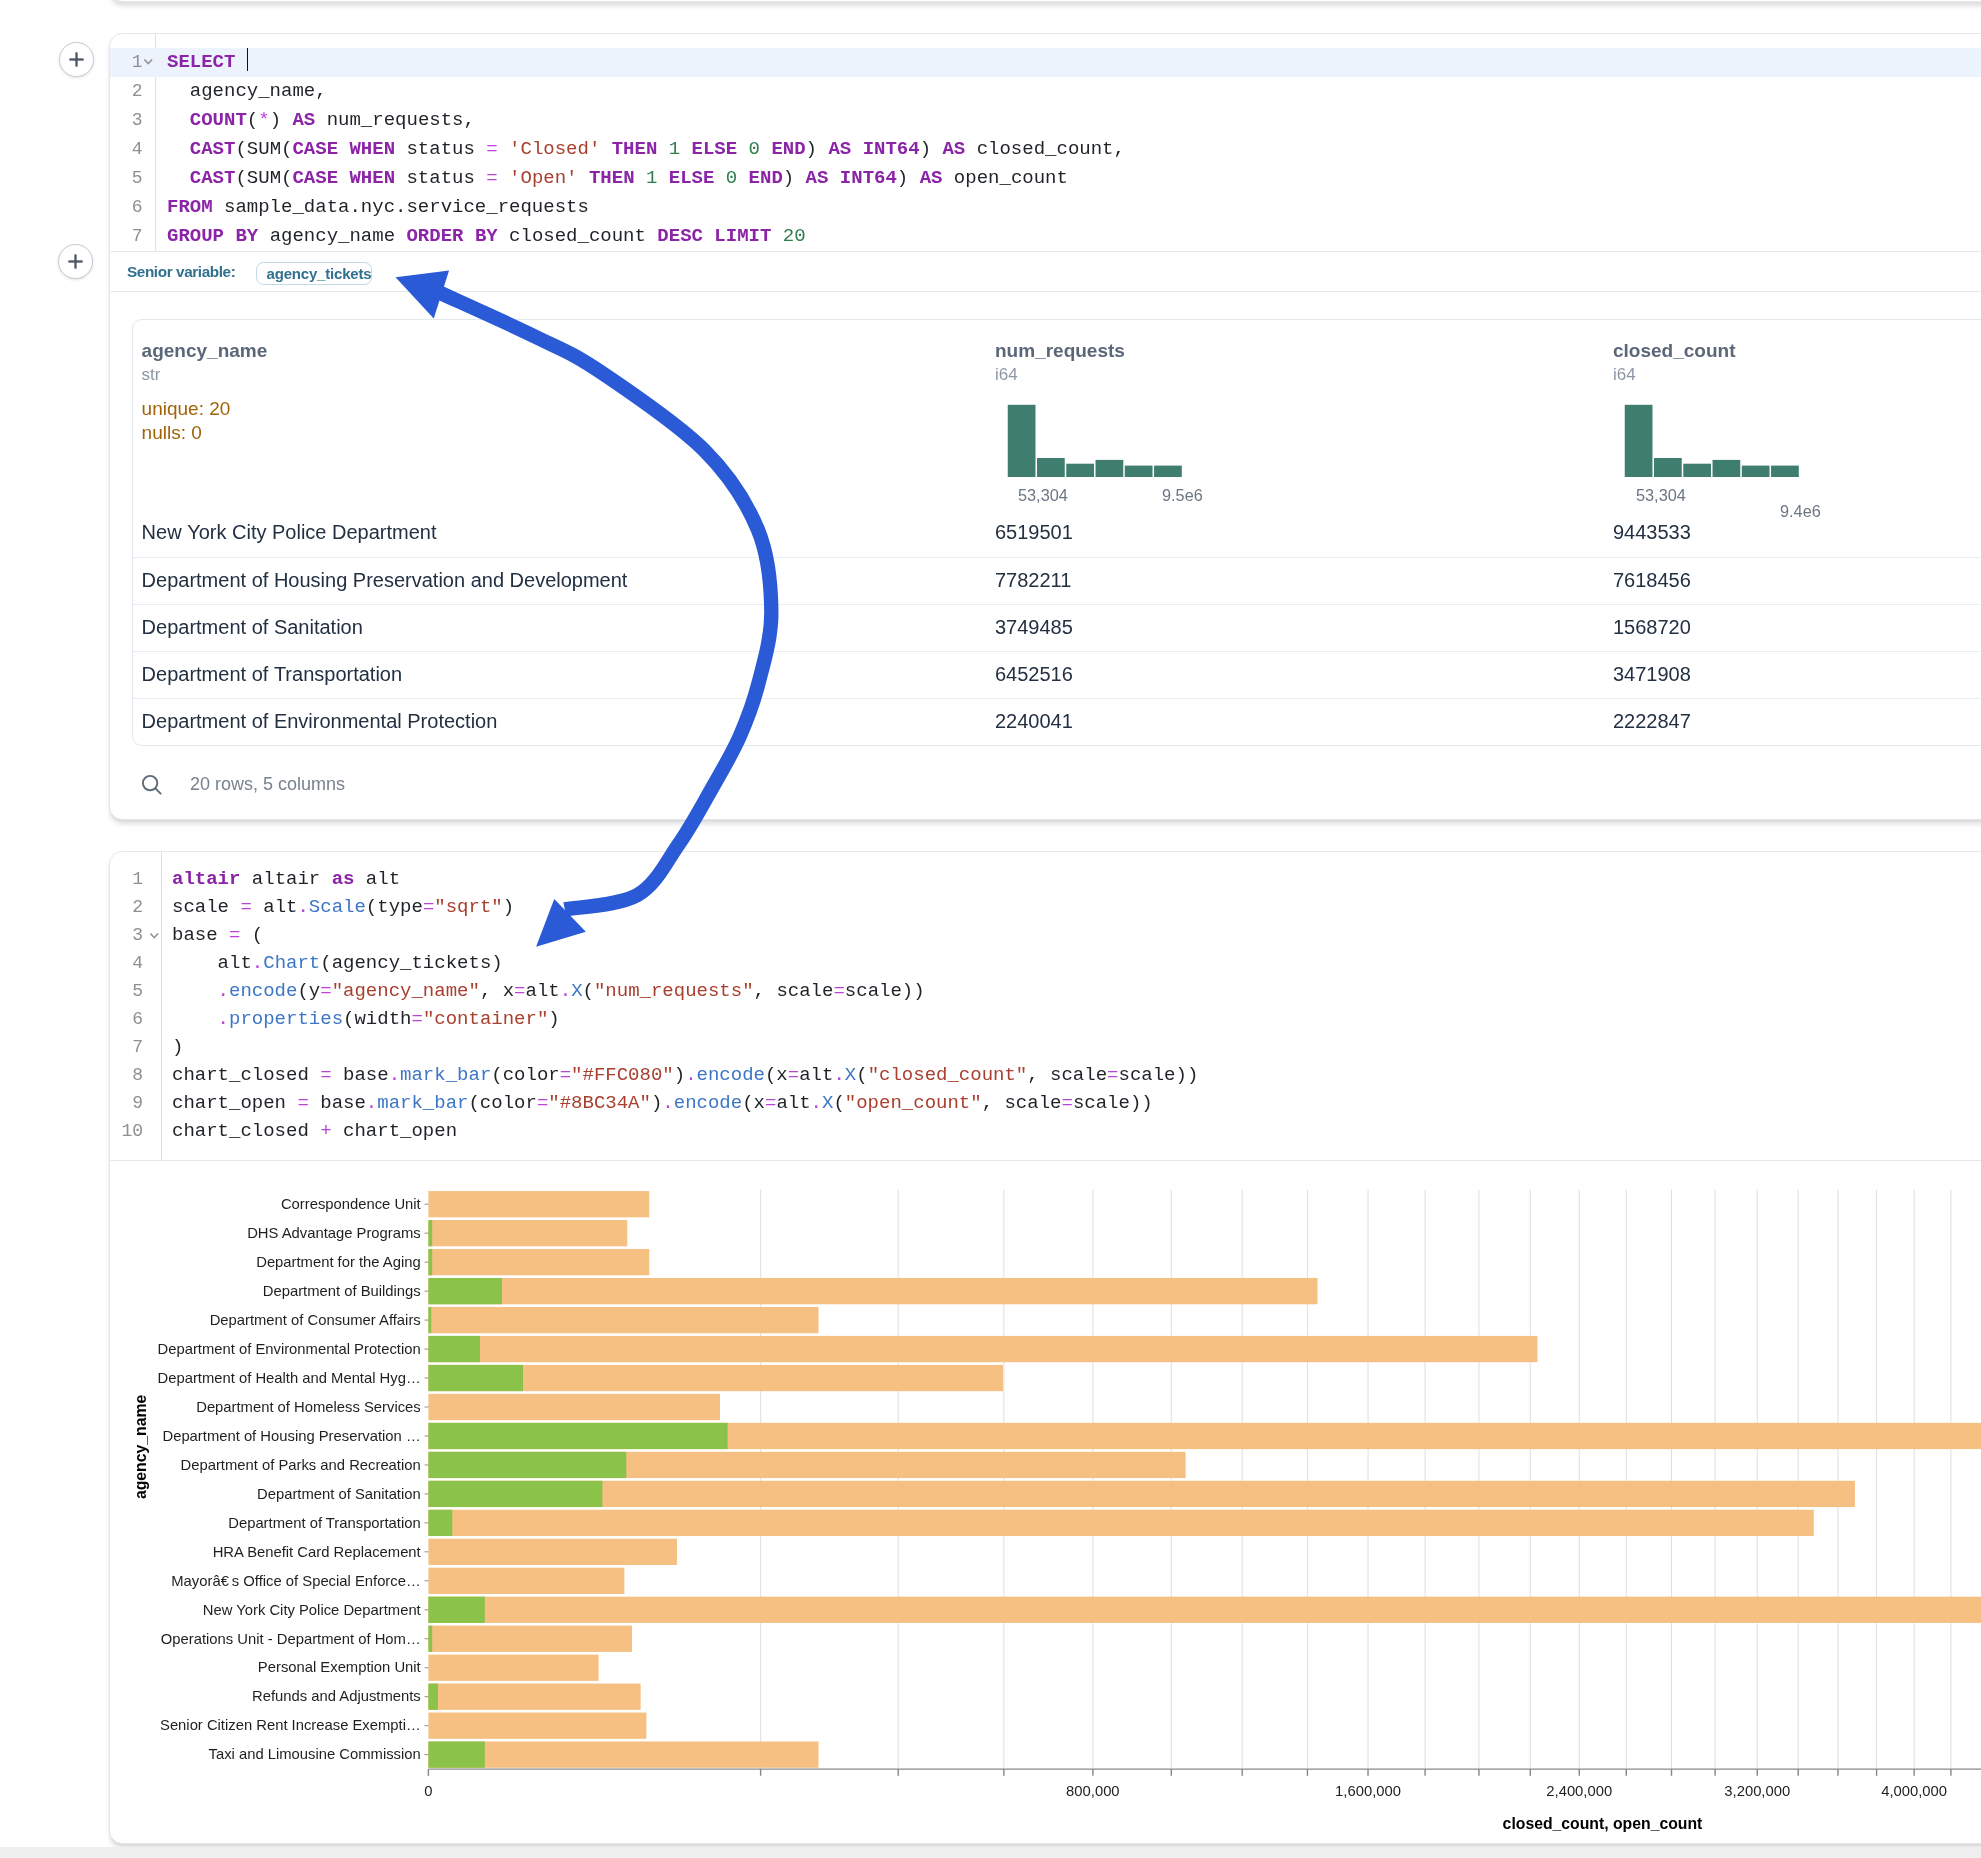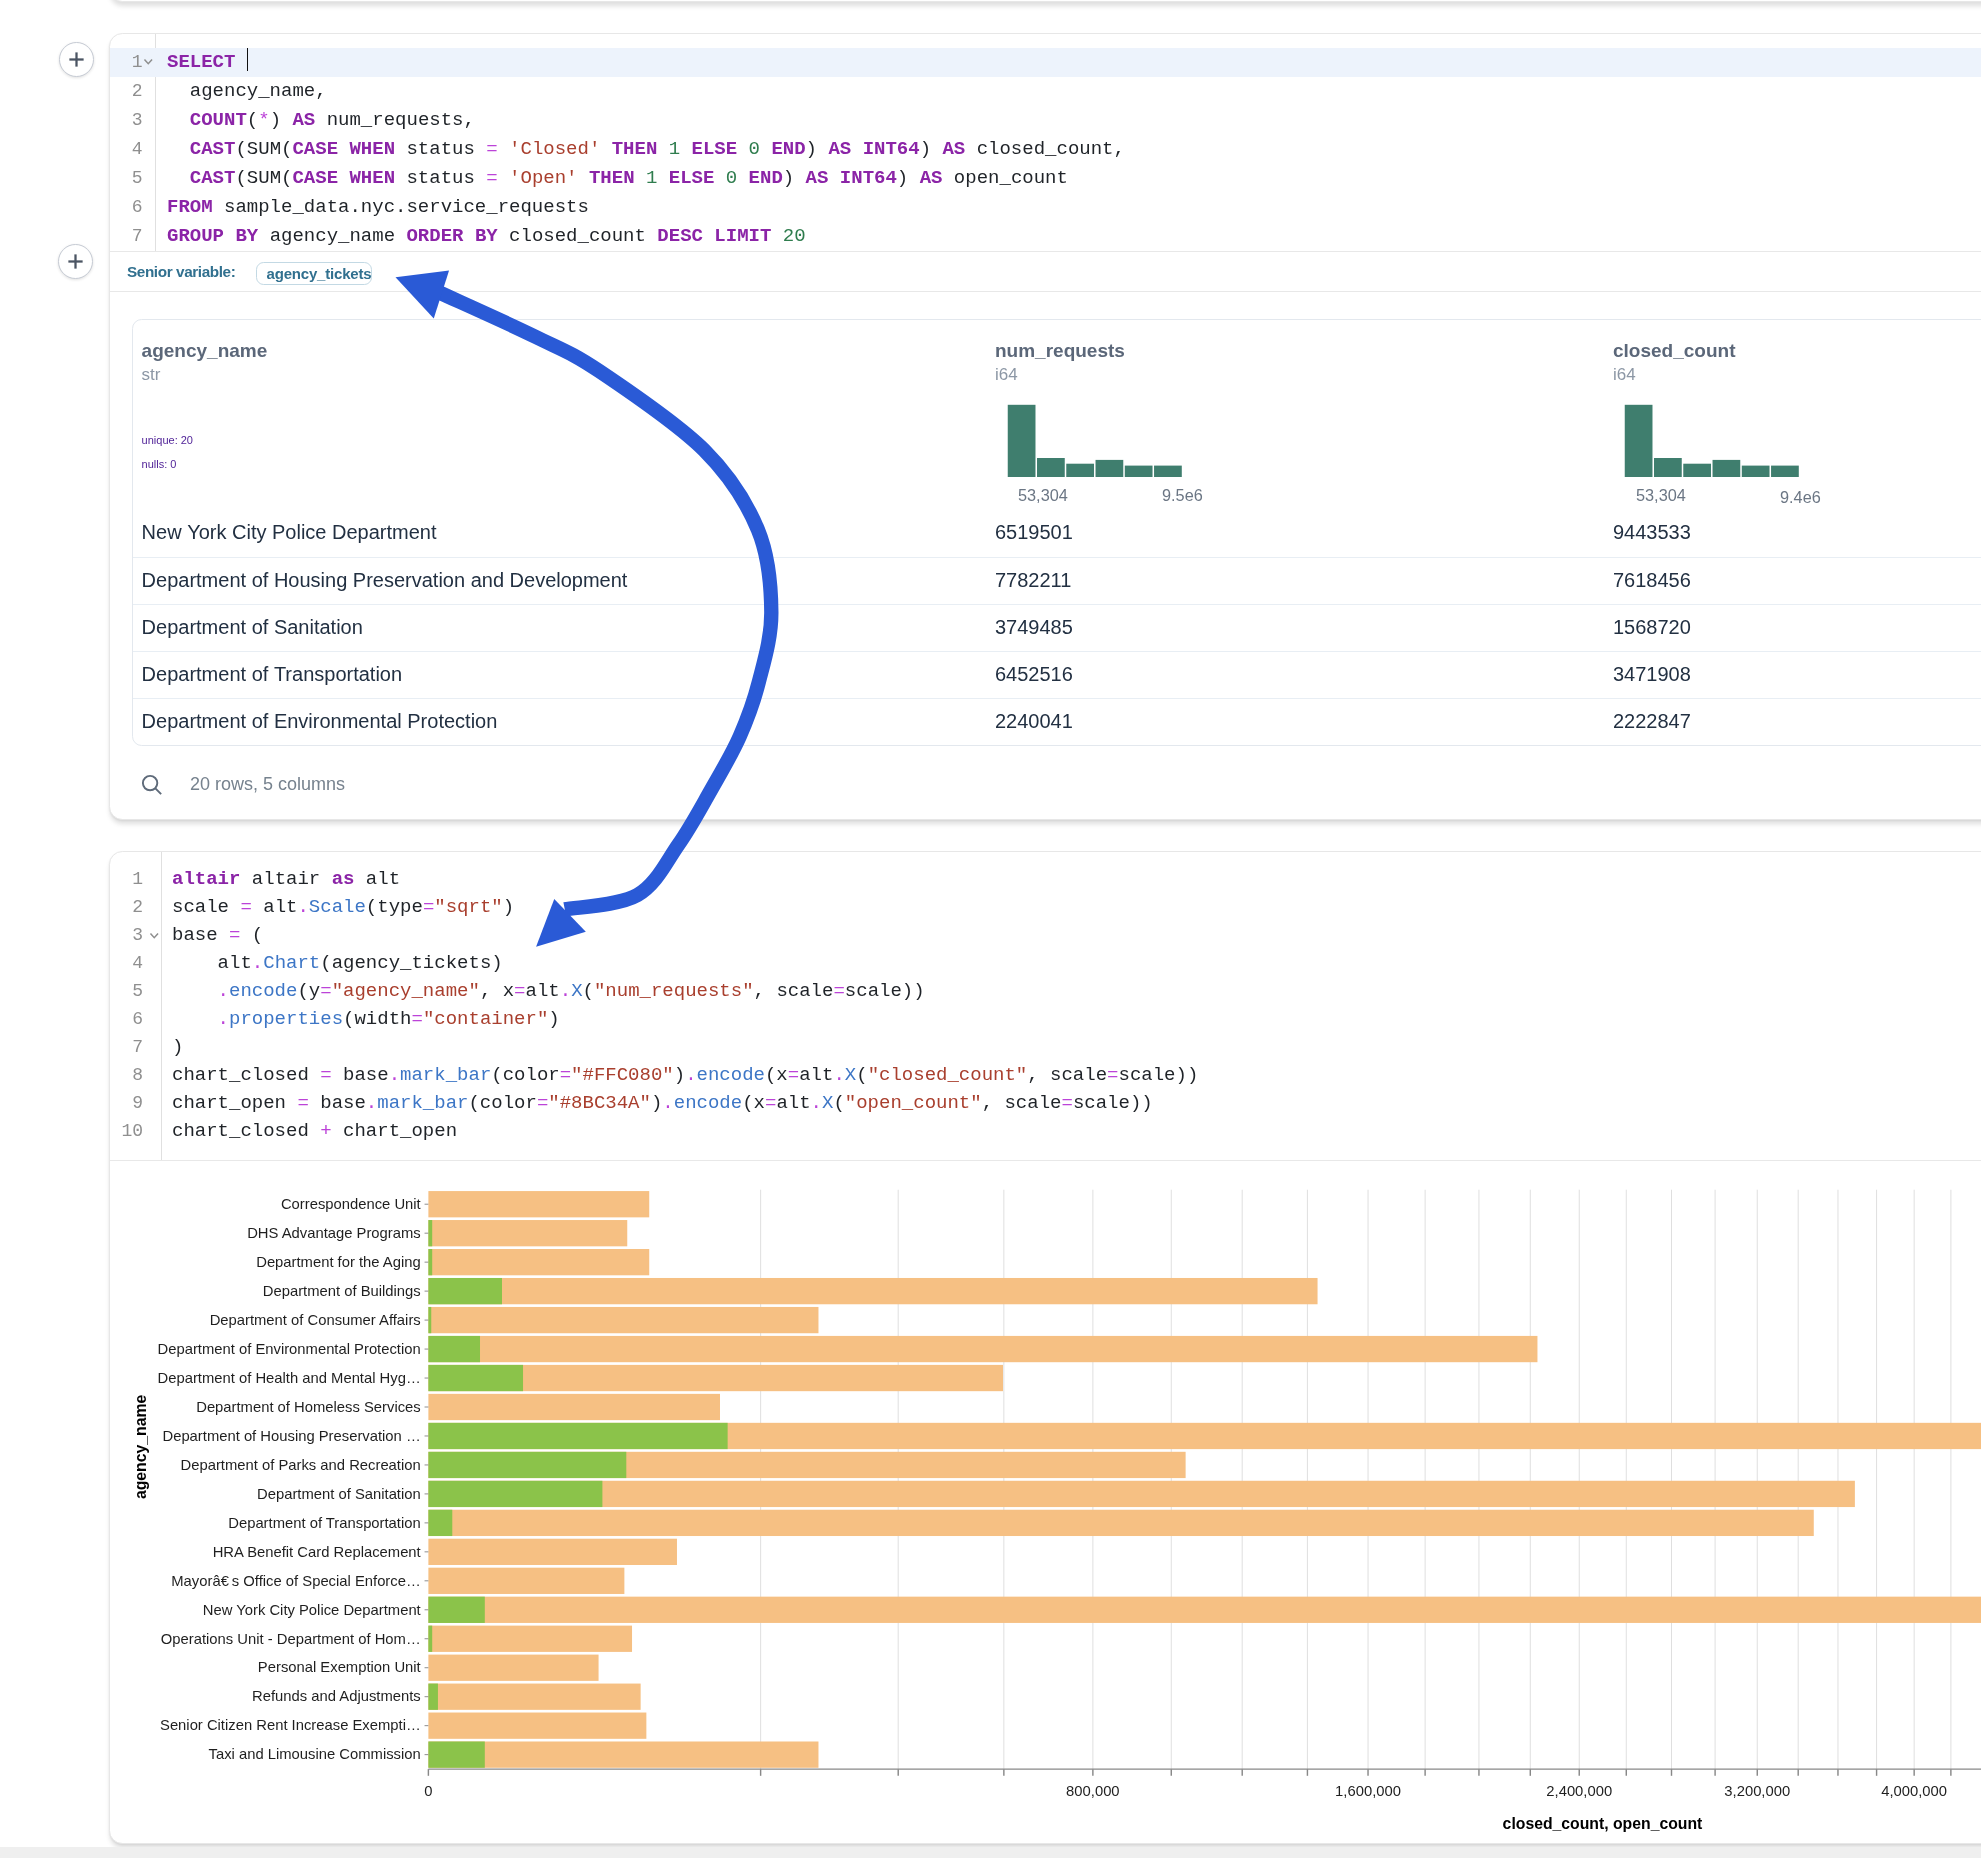--- a/index.html
+++ b/index.html
@@ -14,21 +14,21 @@
 .cursor { display:inline-block; width:1.4px; height:23px; background:#111; vertical-align:-4.8px; }
 .hl { background:#edf3fc; }
 .plus { position:absolute; width:35px; height:35px; border-radius:50%; background:#fff;
         border:1px solid #c6cbd4; box-shadow:0 1px 2.9px rgba(0,0,0,0.12); z-index:5; }
 .plus svg { position:absolute; left:7.2px; top:7.2px; }
 .tbl { position:absolute; left:22px; top:285px; width:1908px; height:427px;
        border:1px solid #e3e8ee; border-radius:9.6px; }
 .thead { position:relative; height:189px; }
 .hname { font-weight:700; font-size:19px; color:#5b6779; }
 .htype { font-size:17px; color:#8c97a5; }
-.hstat { font-size:11px; color:#4c1d95;margin-top:36px; }
+.hstat { font-size:19px; color:#a16207; }
 .hlab { font-size:16.3px; color:#6b7684; }
 .trow { position:relative; height:47px; border-top:1px solid #e8eef4; font-size:20px; color:#223042; }
 .thead + .trow { border-top:none; height:48px; }
 .trow div { top:50%; transform:translateY(-54%); }
 </style></head>
 <body>
 
 <div style="position:absolute;left:109px;top:-32px;width:1949px;height:34px;background:#fff;border:1px solid #e7e7e7;border-radius:0 0 0 13.4px;box-shadow:0 4.8px 5.7px -1px rgba(0,0,0,0.13);"></div>
 
 <div class="plus" style="left:59px;top:42px;">
@@ -84,21 +84,21 @@
         <div style="position:absolute;left:1480px;top:45px;" class="htype">i64</div>
         <svg width="182" height="76" viewBox="0 0 190 80" style="position:absolute;left:1491px;top:81px;">
           <rect x="0.0" y="4" width="29.2" height="76" fill="#3f7e6e"></rect>
           <rect x="30.8" y="60" width="29.2" height="20" fill="#3f7e6e"></rect>
           <rect x="61.6" y="66" width="29.2" height="14" fill="#3f7e6e"></rect>
           <rect x="92.4" y="62" width="29.2" height="18" fill="#3f7e6e"></rect>
           <rect x="123.2" y="68" width="29.2" height="12" fill="#3f7e6e"></rect>
           <rect x="154.0" y="68" width="29.2" height="12" fill="#3f7e6e"></rect>
         </svg>
         <div class="hlab" style="position:absolute;left:1503px;top:166px;">53,304</div>
-        <div class="hlab" style="position:absolute;left:1647px;top:168px;text-align:right;">9.4e6</div>
+        <div class="hlab" style="position:absolute;left:1647px;top:182px;text-align:right;">9.4e6</div>
       </div>
       <div class="trow">
         <div style="position:absolute;left:8.6px;">New&nbsp;York&nbsp;City&nbsp;Police&nbsp;Department</div>
         <div style="position:absolute;left:862px;">6519501</div>
         <div style="position:absolute;left:1480px;">9443533</div>
       </div>
       <div class="trow">
         <div style="position:absolute;left:8.6px;">Department&nbsp;of&nbsp;Housing&nbsp;Preservation&nbsp;and&nbsp;Development</div>
         <div style="position:absolute;left:862px;">7782211</div>
         <div style="position:absolute;left:1480px;">7618456</div>

